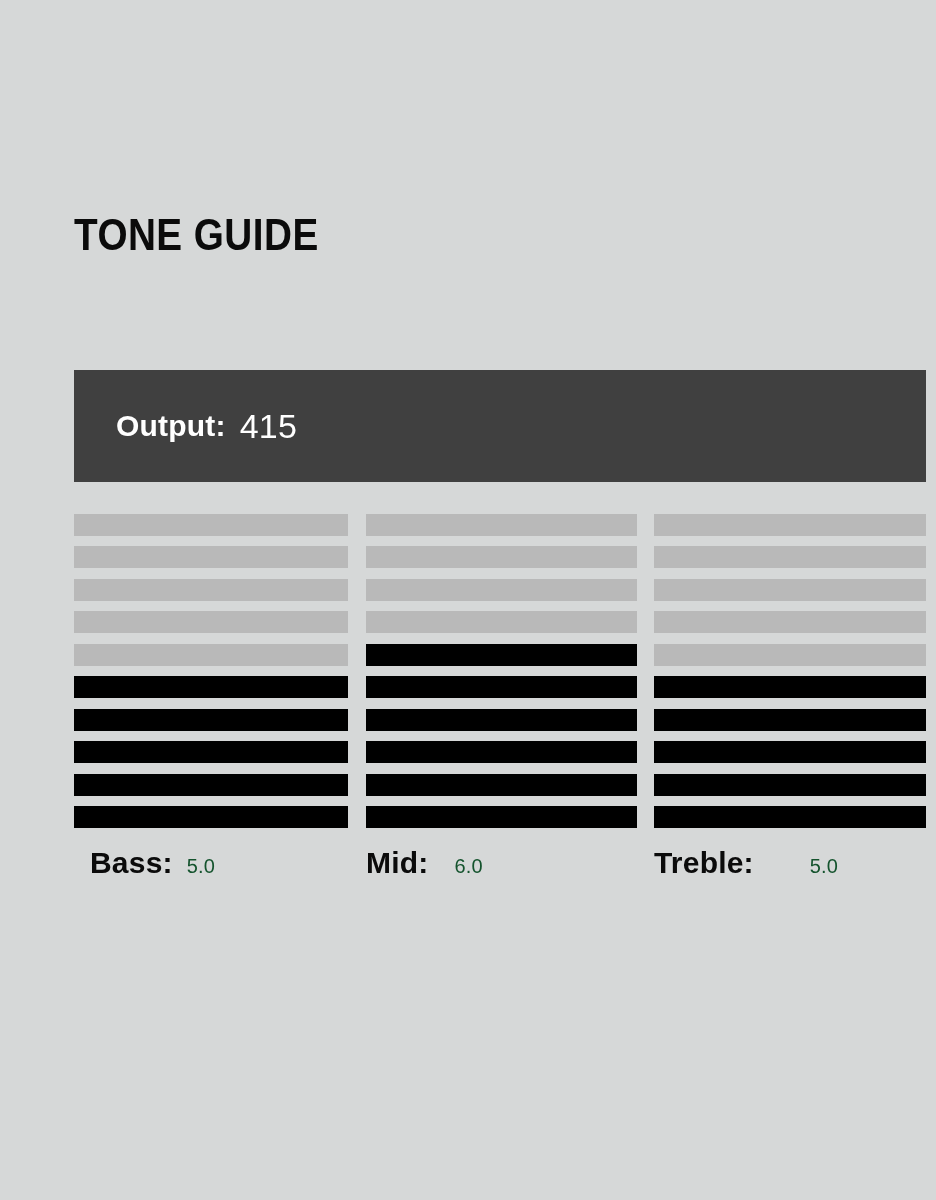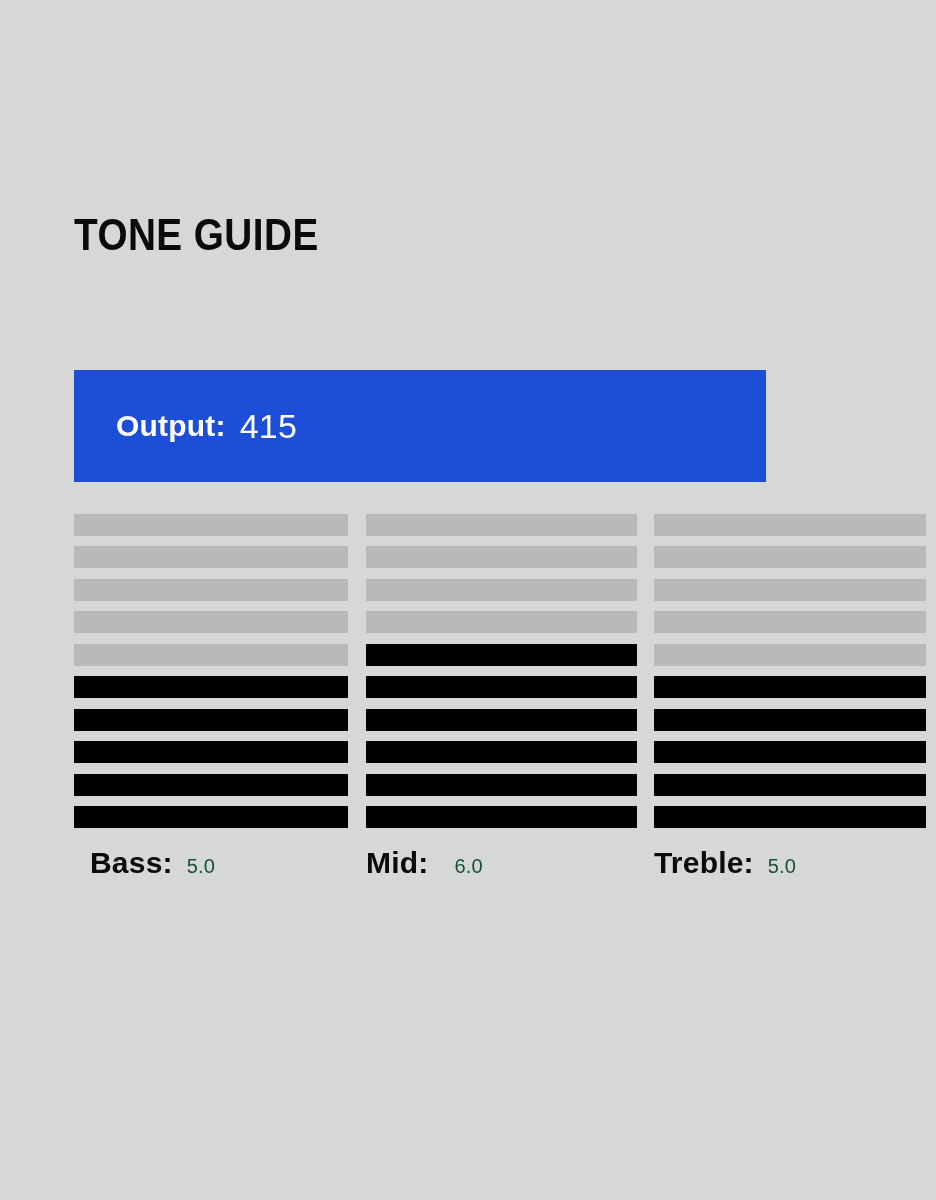--- a/index.html
+++ b/index.html
@@ -30,23 +30,23 @@
     letter-spacing: 0.5px;
     color: #0b0b0b;
     transform: scaleX(0.88);
     transform-origin: left center;
     white-space: nowrap;
   }
   #output-banner {
     position: absolute;
     left: 38px;
     top: 370px;
-    width: 692px;
+    width: 852px;
     height: 112px;
-    background: #1d4ed8;
+    background: #404040;
   }
   #output-row {
     position: absolute;
     left: 42px;
     top: 0;
     height: 112px;
     display: flex;
     align-items: center;
     white-space: nowrap;
   }
@@ -97,21 +97,21 @@
   }
   .label-group {
     position: absolute;
     top: 0;
     display: flex;
     align-items: baseline;
     white-space: nowrap;
   }
   .label-group.bass   { left: 16px; }
   .label-group.mid    { left: 292px; gap: 12px; }
-  .label-group.treble { left: 580px; }
+  .label-group.treble { left: 580px; gap: 42px; }
   .band-name {
     font-size: 30px;
     font-weight: bold;
     color: #0b0b0b;
     letter-spacing: 0.2px;
   }
   .band-value {
     font-size: 20px;
     font-weight: normal;
     color: #14532d;

